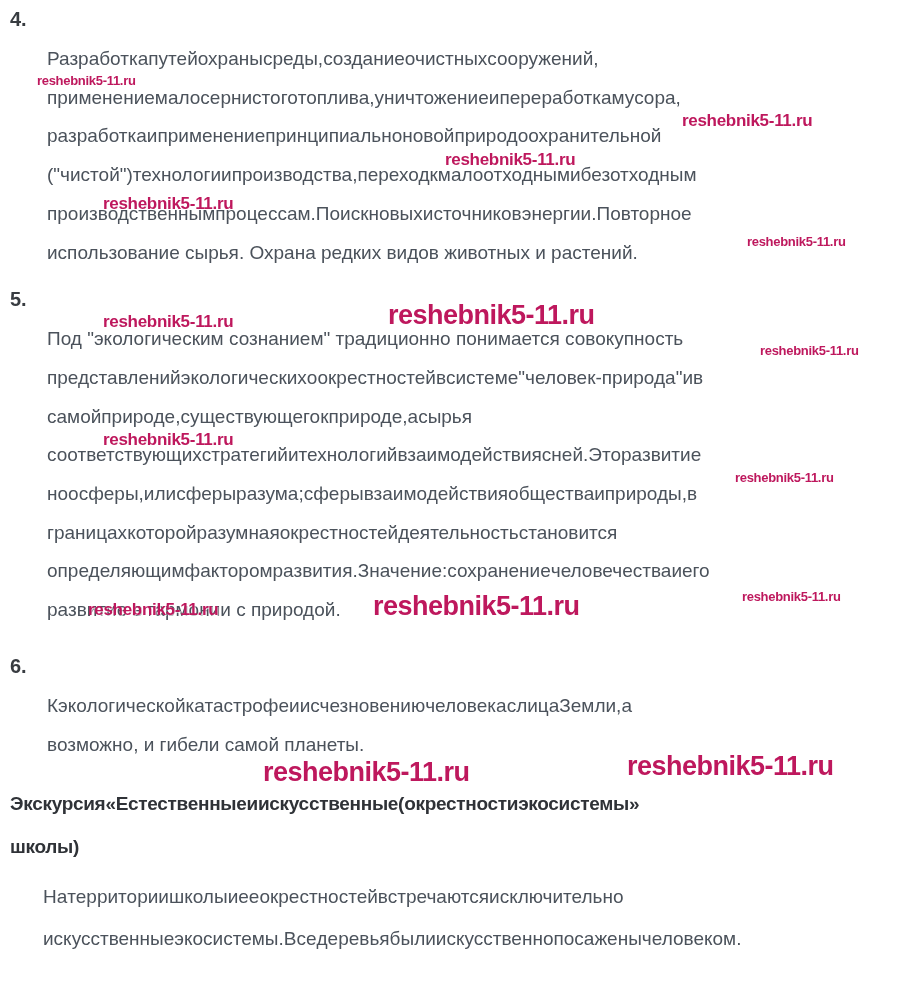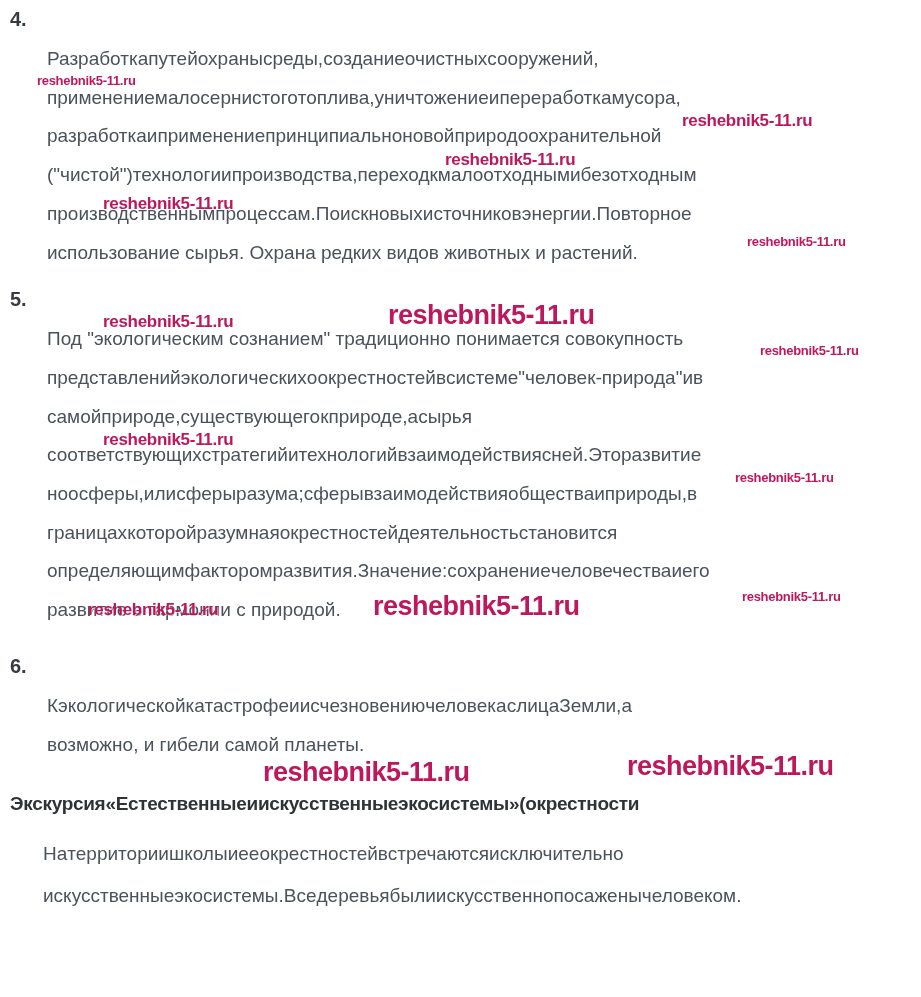--- a/index.html
+++ b/index.html
@@ -201,23 +201,24 @@
           <span>а</span>
         </div>
         <div class="line">возможно, и гибели самой планеты.</div>
       </div>
       <div class="heading block-6">
         <div class="line j">
           <span>Экскурсия</span>
           <span>«Естественные</span>
           <span>и</span>
           <span>искусственные</span>
+          <span>(окрестности</span>
           <span>экосистемы»</span>
-          <span>(окрестности</span>
-        </div>
+        </div>
+        <div class="line">школы)</div>
       </div>
       <div class="para block-7">
         <div class="line j">
           <span>На</span>
           <span>территории</span>
           <span>школы</span>
           <span>и</span>
           <span>ее</span>
           <span>окрестностей</span>
           <span>встречаются</span>

